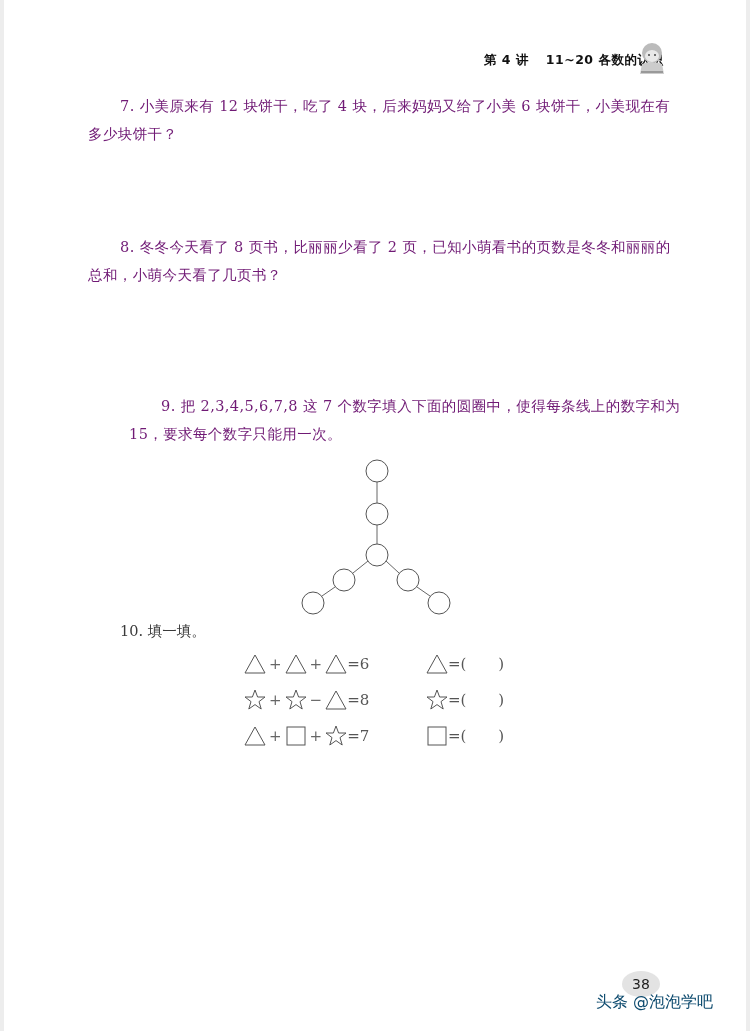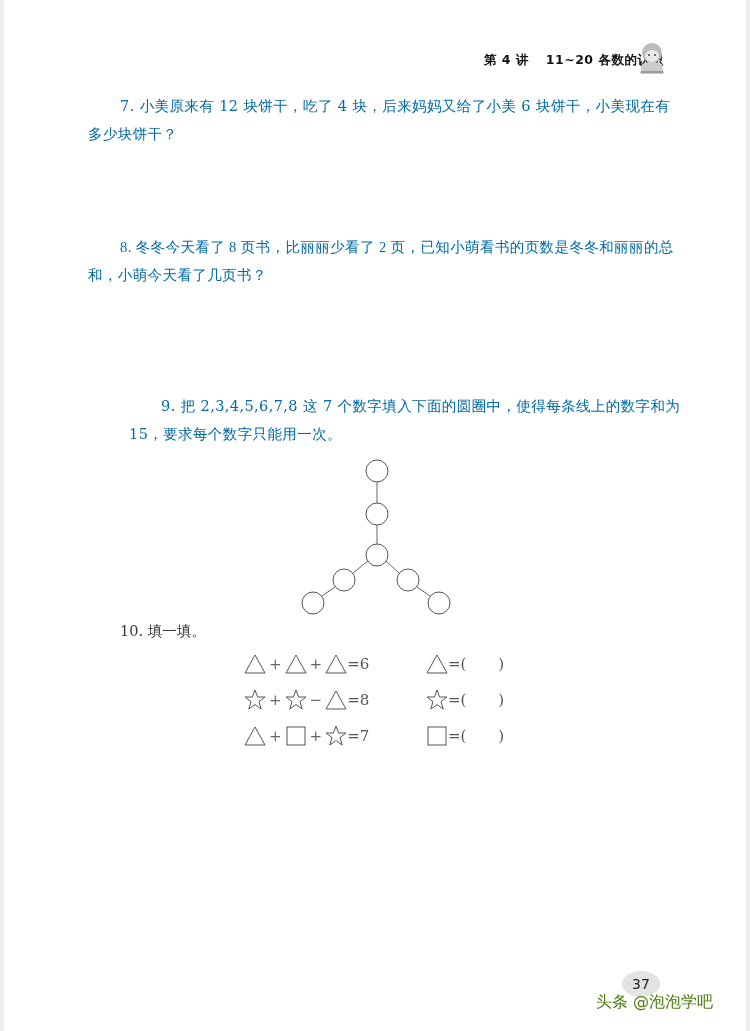--- a/index.html
+++ b/index.html
@@ -18,25 +18,25 @@
     font-weight: bold; font-size: 12.5px; color: #111; letter-spacing: 0.5px;
     white-space: nowrap;
   }
   .header .chap { margin-right: 12px; }
   .mascot {
     position: absolute; left: 638px; top: 42px; width: 28px; height: 34px;
   }
 
   .q {
     position: absolute; left: 88px; width: 590px;
-    font-size: 14.5px; line-height: 28px; color: #0369a1;
+    font-size: 14.5px; line-height: 28px; color: #701a75;
     text-indent: 32px; letter-spacing: 0.4px;
   }
   .q7 { top: 92px; }
-  .q8 { top: 233px; font-family: Liberation Serif, serif; }
+  .q8 { top: 233px; }
   .q9 { top: 392px; margin-left: 41px; }
   .q10-title {
     position: absolute; left: 120px; top: 622px;
     font-size: 14.5px; color: #3a3a3a; text-align: center;
   }
 
   .diagram { position: absolute; left: 0; top: 0; width: 750px; height: 1031px; pointer-events: none; }
 
   .eq-row {
     position: absolute; left: 244px; height: 26px;
@@ -54,21 +54,21 @@
 
   .page-num {
     position: absolute; left: 622px; top: 971px; width: 38px; height: 26px;
     border-radius: 50%; background: #e3e3e3;
     font-family: "DejaVu Sans", "Liberation Sans", sans-serif;
     font-size: 14px; color: #222; text-align: center; line-height: 26px;
   }
   .watermark {
     position: absolute; left: 596px; top: 992px;
     font-family: "DejaVu Sans", "Liberation Sans", sans-serif;
-    font-size: 16px; color: #4d7c0f; white-space: nowrap;
+    font-size: 16px; color: #0c4a6e; white-space: nowrap;
   }
 </style>
 </head>
 <body>
 
 <div class="edge-left"></div>
 <div class="edge-right"></div>
 
 <div class="header">
   <span class="chap">第 4 讲</span>
@@ -174,14 +174,14 @@
 <div class="ans-row" style="top:723px;">
   <svg class="shape" viewBox="0 0 22 22">
       <rect x="2" y="2" width="18" height="18" fill="none" stroke="#555" stroke-width="1"></rect>
     </svg>
   <span class="paren">
       <span>=(</span>
       <span>)</span>
     </span>
 </div>
 
-<div class="page-num">37</div>
+<div class="page-num">38</div>
 <div class="watermark">头条 @泡泡学吧</div>
 
 </body></html>

